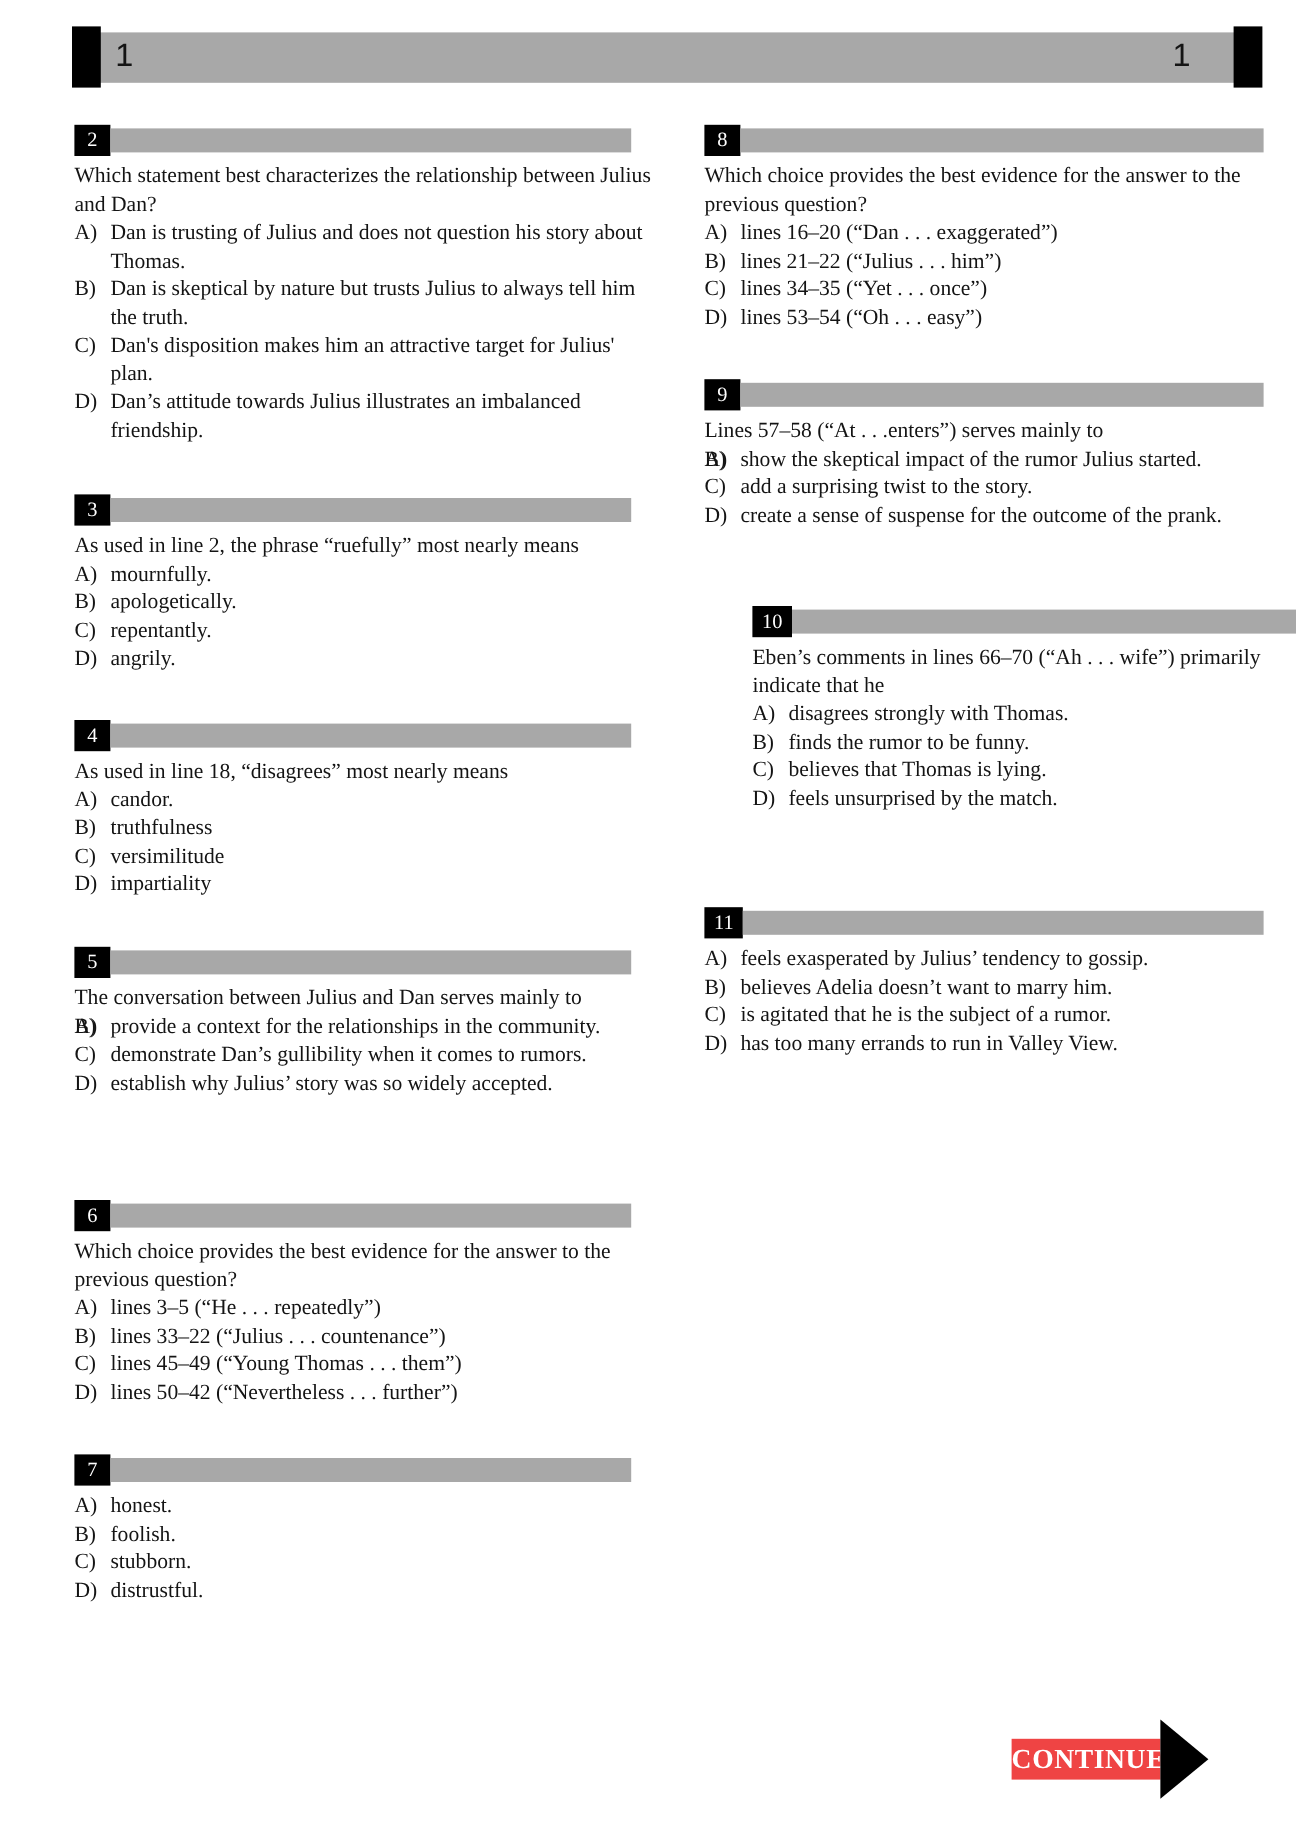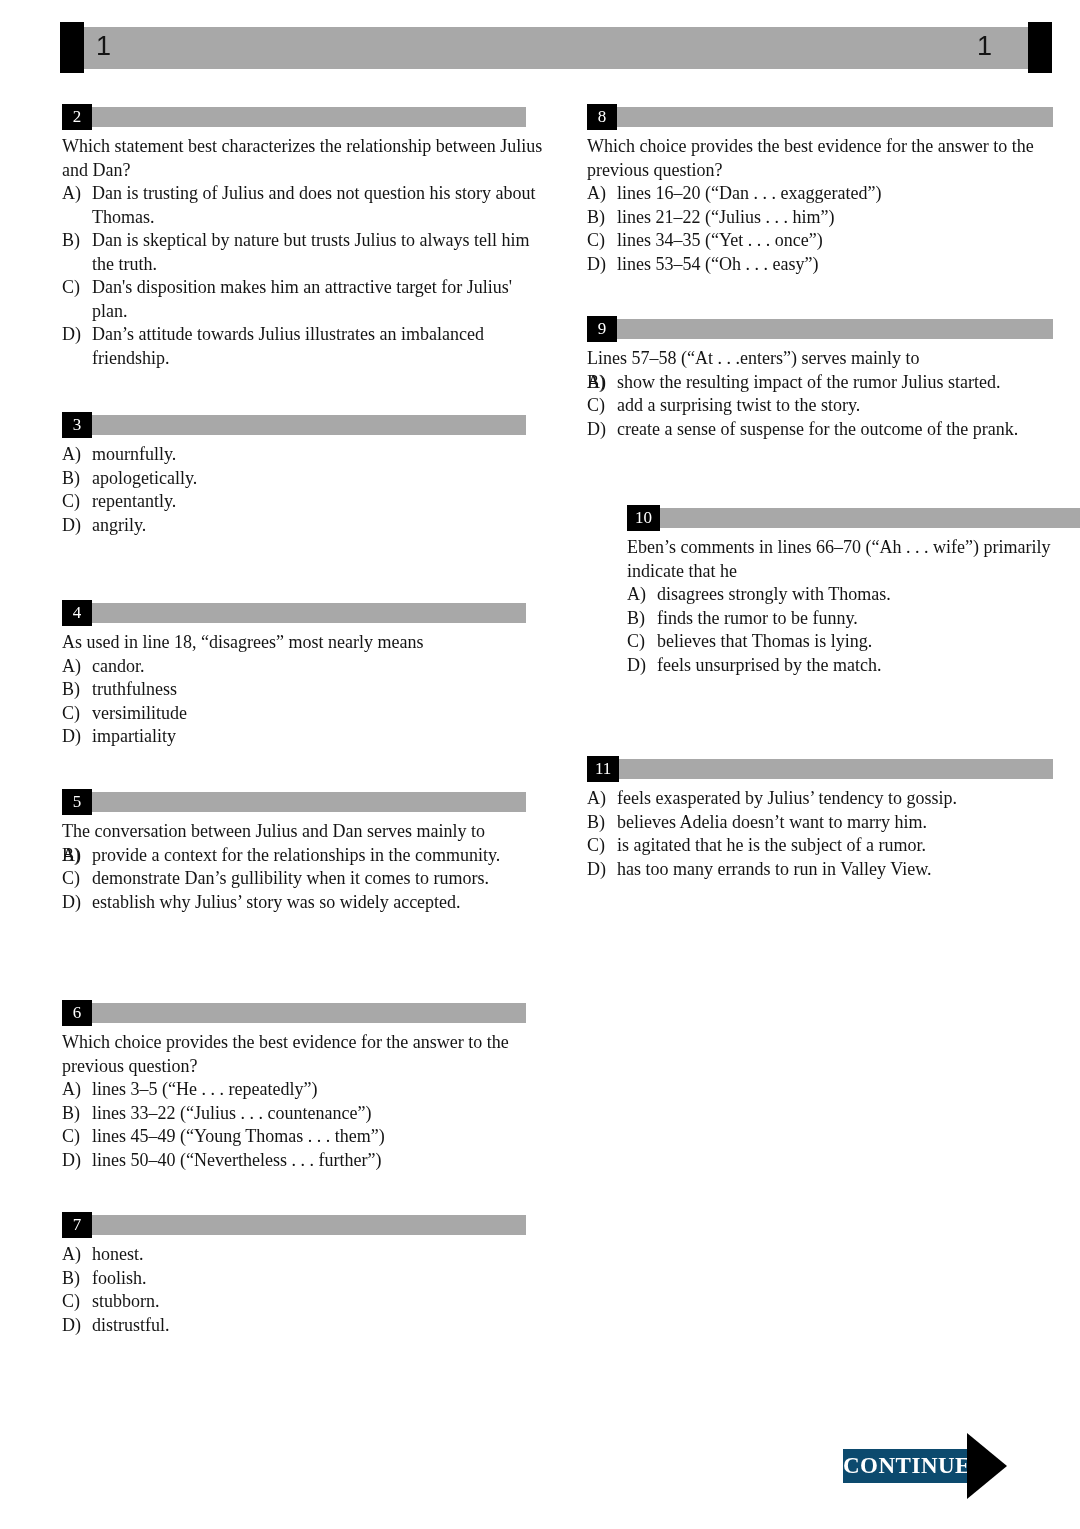--- a/index.html
+++ b/index.html
@@ -31,21 +31,21 @@
     background:#000; color:#fff; min-width:30px; padding:0 8px;
     font-size:17px; line-height:25px; text-align:center; display:inline-block;
   }
   .qfill { flex:1; height:20px; margin-top:3px; background:#a8a8a8; }
   .stem { margin:0; }
   .opt { position:relative; padding-left:30px; }
   .opt .letter { position:absolute; left:0; }
   
   .continue-wrap { position:absolute; left:843px; top:1449px; }
   .continue-rect {
-    width:124px; height:34px; background:#0c4a6e; color:#fff;
+    width:124px; height:34px; background:#ef4444; color:#fff;
     font-weight:bold; font-size:23px; text-align:center; line-height:34px;
     letter-spacing:0.5px;
   }
   .continue-tri {
     position:absolute; left:124px; top:-16px; width:0; height:0;
     border-top:33px solid transparent; border-bottom:33px solid transparent;
     border-left:40px solid #000;
   }
 </style>
 </head>
@@ -67,20 +67,21 @@
   <div class="opt"><span class="letter">B)</span><span>Dan is skeptical by nature but trusts Julius to always tell him the truth.</span></div>
   <div class="opt"><span class="letter">C)</span><span>Dan's disposition makes him an attractive target for Julius' plan.</span></div>
   <div class="opt"><span class="letter">D)</span><span>Dan’s attitude towards Julius illustrates an imbalanced friendship.</span></div>
 </section>
 
 <section class="question col-left" style="left:62px; top:412px;">
   <div class="qbar">
     <span class="qnum">3</span>
     <span class="qfill"></span>
   </div>
+  <p class="stem">As used in line 2, the phrase “ruefully” most nearly means</p>
   <div class="opt"><span class="letter">A)</span><span>mournfully.</span></div>
   <div class="opt"><span class="letter">B)</span><span>apologetically.</span></div>
   <div class="opt"><span class="letter">C)</span><span>repentantly.</span></div>
   <div class="opt"><span class="letter">D)</span><span>angrily.</span></div>
 </section>
 
 <section class="question col-left" style="left:62px; top:600px;">
   <div class="qbar">
     <span class="qnum">4</span>
     <span class="qfill"></span>
@@ -106,21 +107,21 @@
 
 <section class="question col-left" style="left:62px; top:1000px;">
   <div class="qbar">
     <span class="qnum">6</span>
     <span class="qfill"></span>
   </div>
   <p class="stem">Which choice provides the best evidence for the answer to the previous question?</p>
   <div class="opt"><span class="letter">A)</span><span>lines 3–5 (“He . . . repeatedly”)</span></div>
   <div class="opt"><span class="letter">B)</span><span>lines 33–22 (“Julius . . . countenance”)</span></div>
   <div class="opt"><span class="letter">C)</span><span>lines 45–49 (“Young Thomas . . . them”)</span></div>
-  <div class="opt"><span class="letter">D)</span><span>lines 50–40 (“Nevertheless . . . further”)</span></div>
+  <div class="opt"><span class="letter">D)</span><span>lines 50–42 (“Nevertheless . . . further”)</span></div>
 </section>
 
 <section class="question col-left" style="left:62px; top:1212px;">
   <div class="qbar">
     <span class="qnum">7</span>
     <span class="qfill"></span>
   </div>
   <div class="opt"><span class="letter">A)</span><span>honest.</span></div>
   <div class="opt"><span class="letter">B)</span><span>foolish.</span></div>
   <div class="opt"><span class="letter">C)</span><span>stubborn.</span></div>
@@ -139,21 +140,21 @@
   <div class="opt"><span class="letter">D)</span><span>lines 53–54 (“Oh . . . easy”)</span></div>
 </section>
 
 <section class="question col-right" style="left:587px; top:316px;">
   <div class="qbar">
     <span class="qnum">9</span>
     <span class="qfill"></span>
   </div>
   <p class="stem">Lines 57–58 (“At . . .enters”) serves mainly to</p>
   <div class="opt"><span class="letter">A)</span></div>
-  <div class="opt"><span class="letter">B)</span><span>show the resulting impact of the rumor Julius started.</span></div>
+  <div class="opt"><span class="letter">B)</span><span>show the skeptical impact of the rumor Julius started.</span></div>
   <div class="opt"><span class="letter">C)</span><span>add a surprising twist to the story.</span></div>
   <div class="opt"><span class="letter">D)</span><span>create a sense of suspense for the outcome of the prank.</span></div>
 </section>
 
 <section class="question col-right" style="left:587px; top:505px;margin-left:40px;">
   <div class="qbar">
     <span class="qnum">10</span>
     <span class="qfill"></span>
   </div>
   <p class="stem">Eben’s comments in lines 66–70 (“Ah . . . wife”) primarily indicate that he</p>

